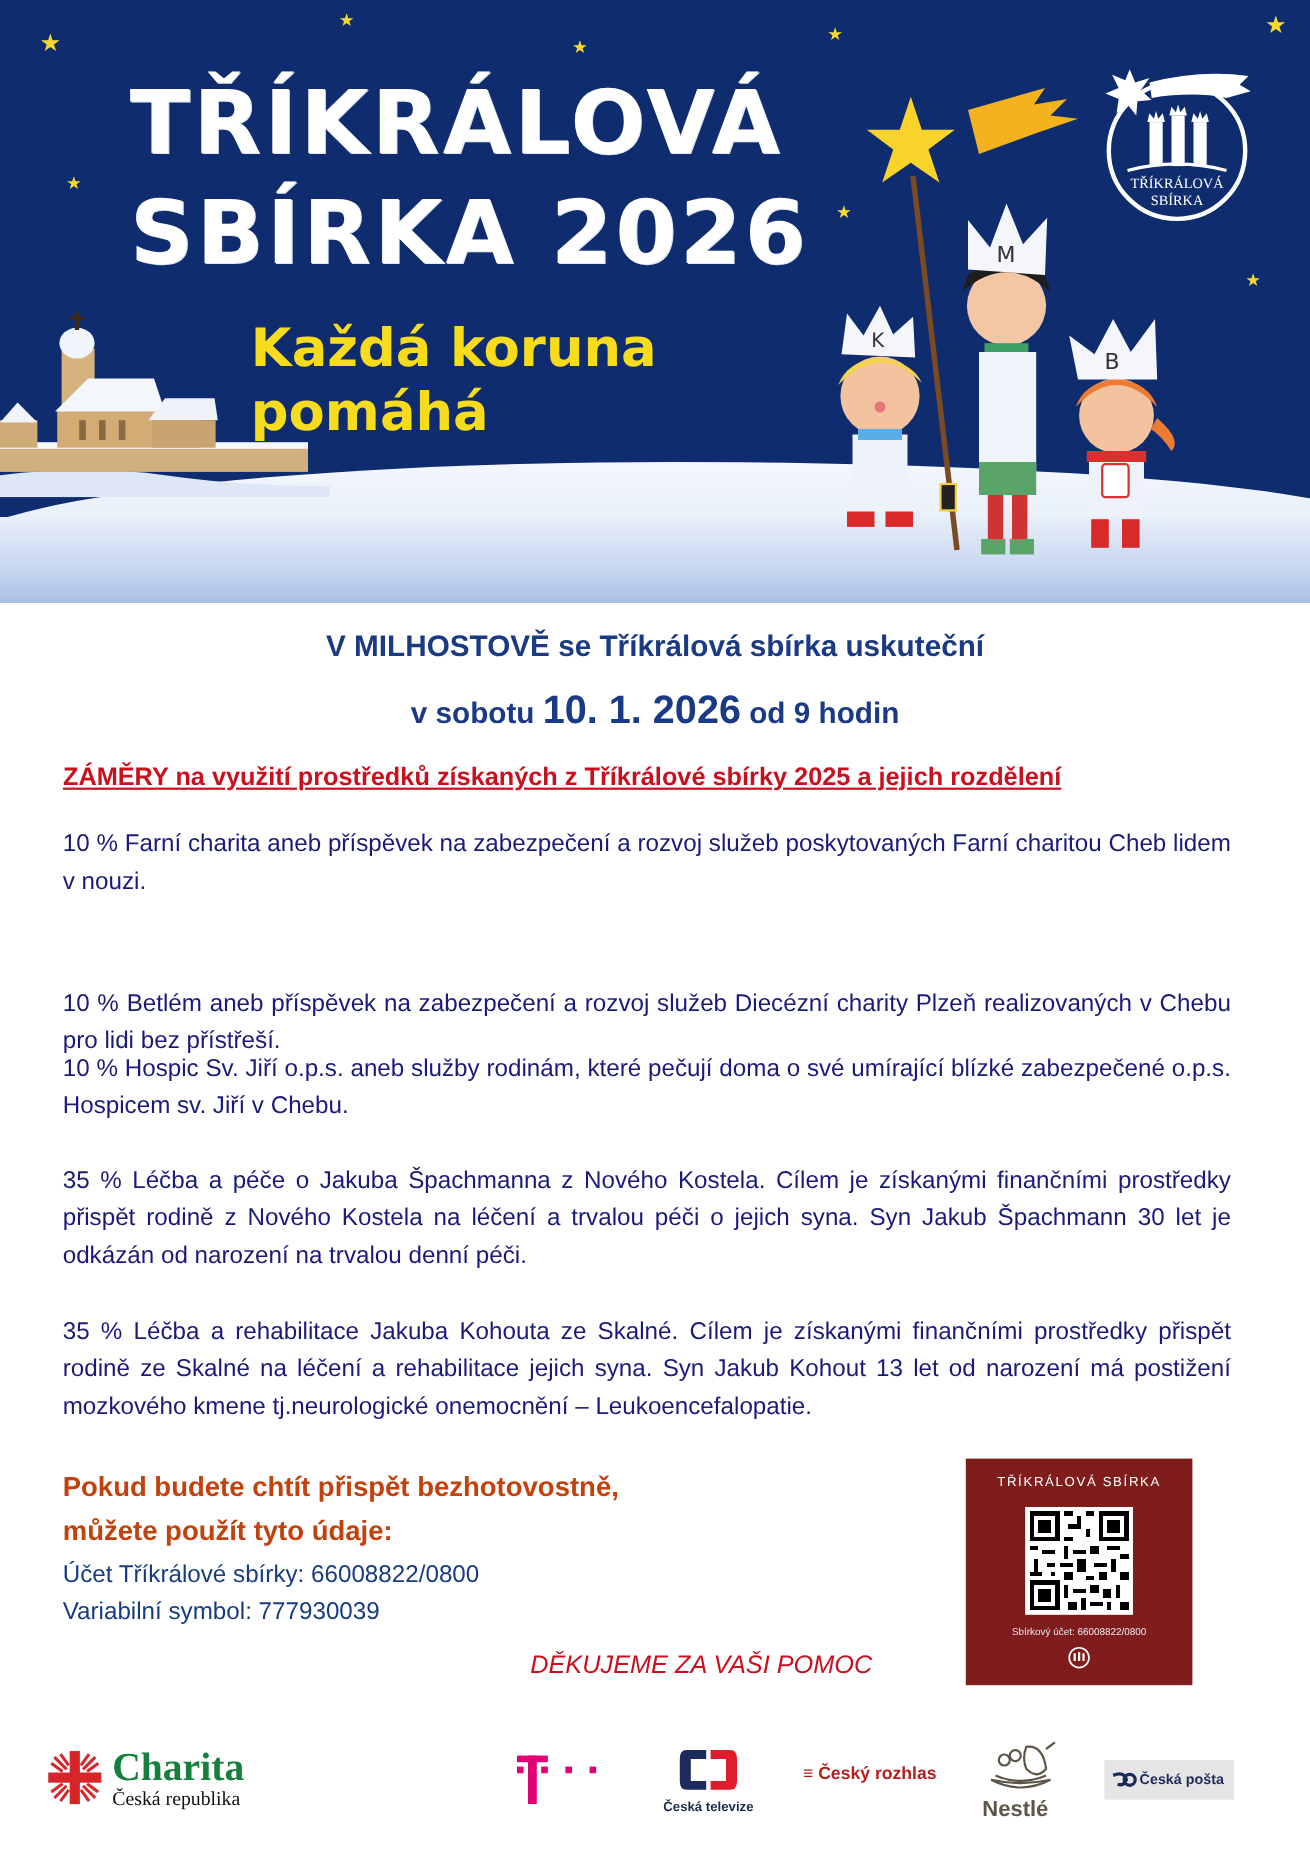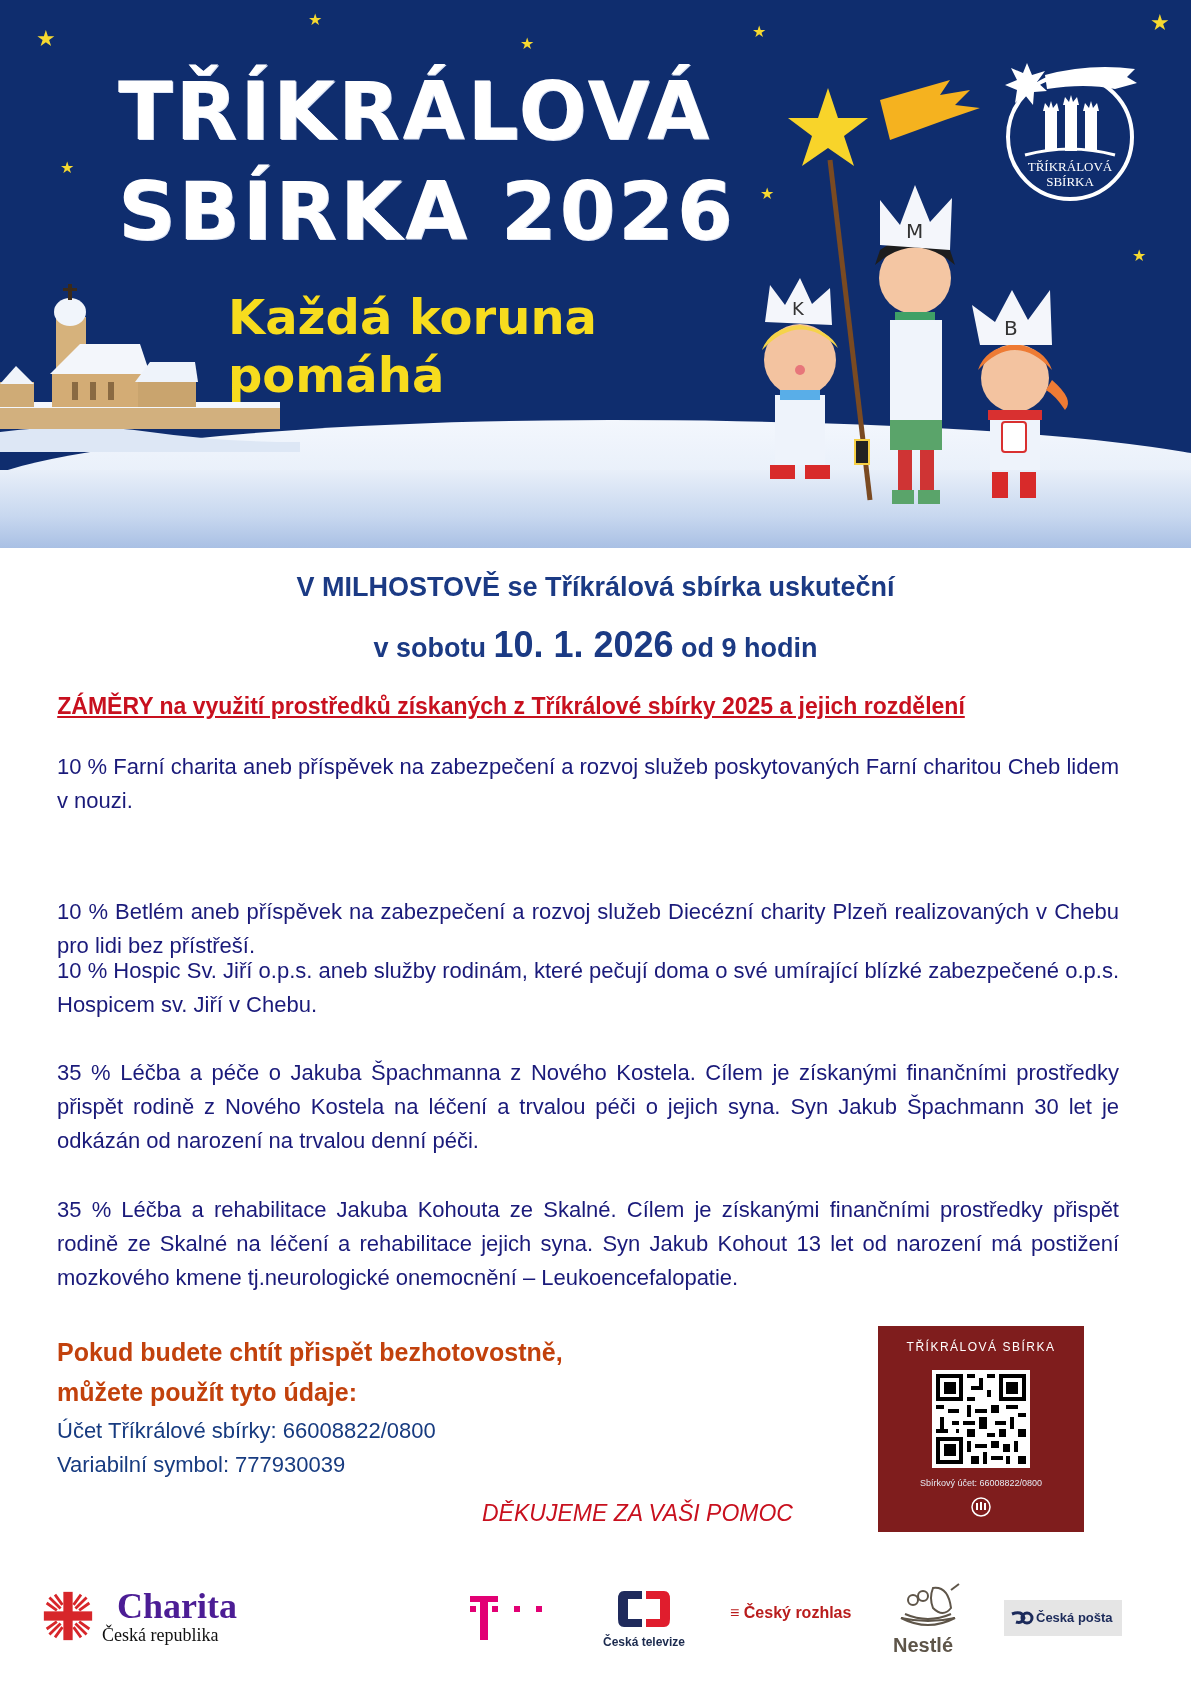--- a/index.html
+++ b/index.html
@@ -83,22 +83,22 @@
   .qr-acct {
     position: absolute; left: 0; top: 152px; width: 206px; text-align: center;
     color: #e6e9f2; font-size: 9px;
   }
   .qr-logo { position: absolute; left: 92px; top: 170px; width: 22px; height: 22px; }
 
   
   .sponsor { position: absolute; }
   .sp-charita { left: 40px; top: 1585px; width: 200px; height: 60px; }
   .charita-name {
-    position: absolute; left: 77px; top: 0; font-family: "Liberation Serif", serif;
-    font-size: 36px; color: #4c1d95; font-weight: bold;
+    position: absolute; left: 62px; top: 0; font-family: "Liberation Serif", serif;
+    font-size: 36px; color: #15803d; font-weight: bold;
   }
   .charita-sub {
     position: absolute; left: 62px; top: 40px; font-family: "Liberation Serif", serif;
     font-size: 18px; color: #111;
   }
   .sp-telekom { left: 468px; top: 1592px; width: 90px; height: 52px; }
   .sp-ct { left: 594px; top: 1585px; width: 100px; height: 70px; }
   .ct-label {
     position: absolute; left: 0; top: 50px; width: 100px; text-align: center;
     font-size: 12px; font-weight: bold; color: #1b2a4e;

